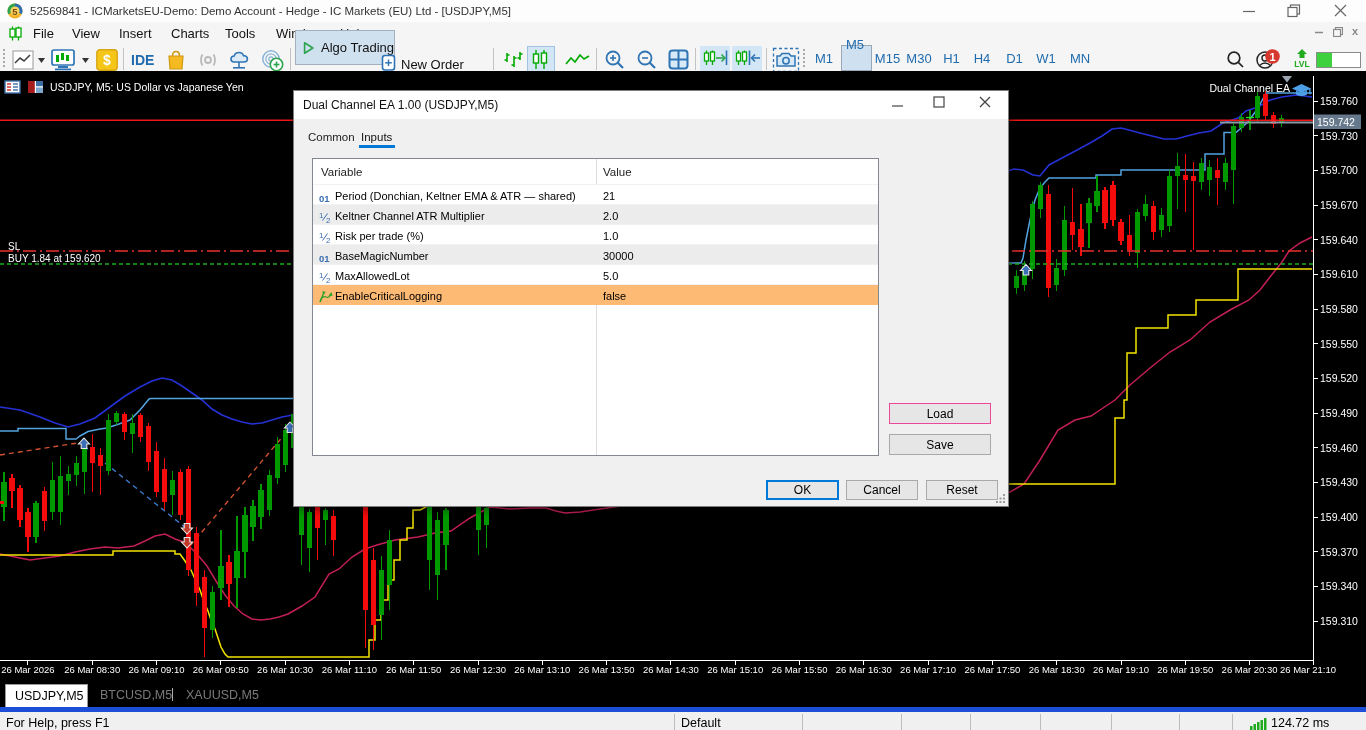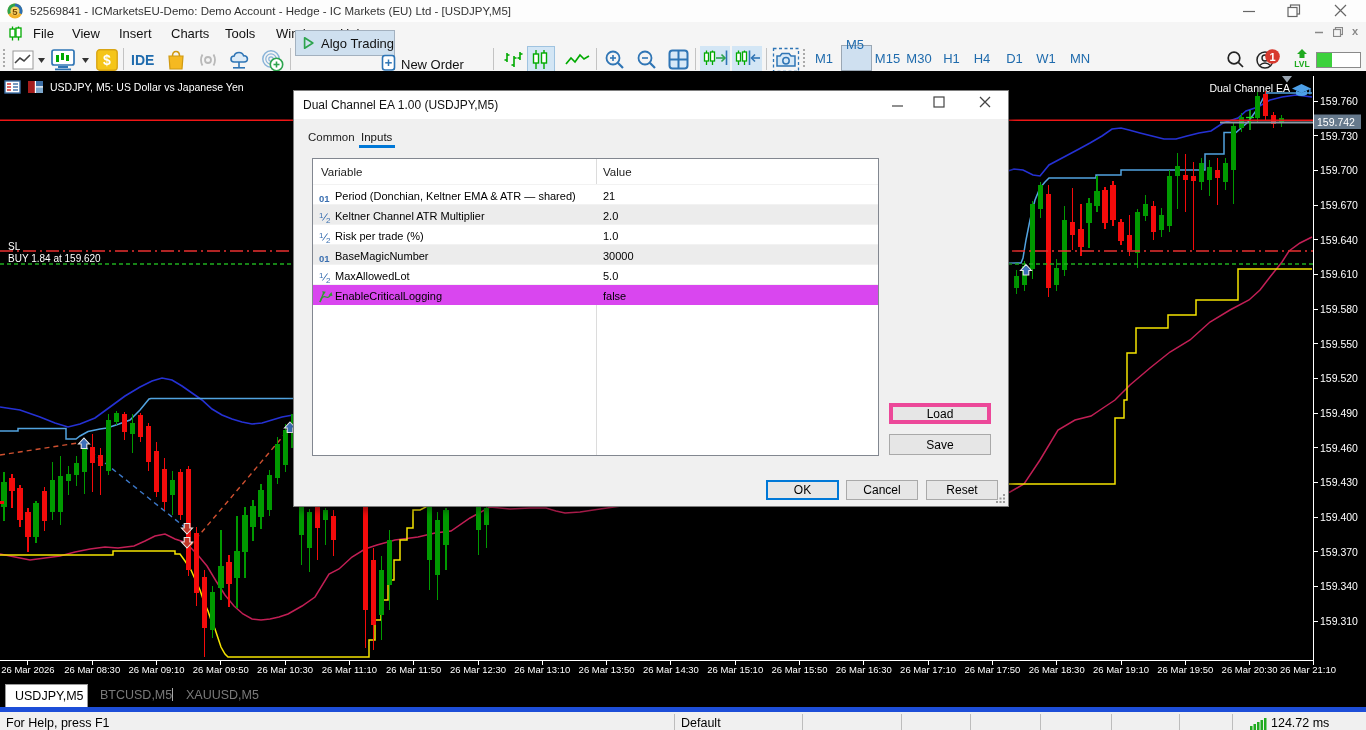--- a/index.html
+++ b/index.html
@@ -92,21 +92,21 @@
     <line x1="5" y1="18.8" x2="17" y2="18.8" stroke="#2f75b5" stroke-width="1.6"></line>
   </svg>
 <svg style="position:absolute;left:260px;top:48px" width="24" height="24" viewBox="0 0 24 24">
     <circle cx="11" cy="11" r="8.2" fill="none" stroke="#8ab4d8" stroke-width="1.5"></circle>
     <circle cx="11" cy="11" r="5.2" fill="none" stroke="#8ab4d8" stroke-width="1.2"></circle>
     <circle cx="11" cy="11" r="2.2" fill="none" stroke="#8ab4d8" stroke-width="1.2"></circle>
     <circle cx="16.5" cy="16.5" r="6.2" fill="#fff" stroke="#2da44e" stroke-width="1.6"></circle>
     <line x1="13.5" y1="16.5" x2="19.5" y2="16.5" stroke="#2da44e" stroke-width="1.6"></line>
     <line x1="16.5" y1="13.5" x2="16.5" y2="19.5" stroke="#2da44e" stroke-width="1.6"></line>
   </svg>
-<div style="position:absolute;left:295px;top:30px;width:100px;height:26px;background:#cfe0ef;border:1px solid #a3b1bf;box-sizing:border-box;display:flex;align-items:center">
+<div style="position:absolute;left:295px;top:30px;width:100px;height:35px;background:#cfe0ef;border:1px solid #a3b1bf;box-sizing:border-box;display:flex;align-items:center">
     <svg width="15" height="16" viewBox="0 0 15 16" style="margin-left:6px">
       <path d="M3 2 L12.5 8 L3 14 Z" fill="none" stroke="#2da44e" stroke-width="1.9" stroke-linejoin="round"></path>
     </svg>
     <span style="font:13px 'Liberation Sans',sans-serif;color:#111;margin-left:6px;white-space:nowrap">Algo Trading</span>
   </div>
 <div style="position:absolute;left:377px;top:47px;width:88px;height:25px;display:flex;align-items:flex-end">
     <svg width="15" height="18" viewBox="0 0 15 18" style="margin-left:4px">
       <rect x="1.5" y="1.5" width="12" height="14.5" rx="2.5" fill="#fff" stroke="#2f75b5" stroke-width="1.6"></rect>
       <line x1="7.5" y1="5.5" x2="7.5" y2="12" stroke="#2f75b5" stroke-width="1.5"></line>
       <line x1="4.2" y1="8.8" x2="10.8" y2="8.8" stroke="#2f75b5" stroke-width="1.5"></line>
@@ -608,32 +608,32 @@
       </div>
       <div style="position:absolute;left:0;top:105px;width:565px;height:20px;background:#fff;border-top:1px solid #f2f2f2">
         <span style="position:absolute;left:6px;top:4px"><svg width="14" height="12" viewBox="0 0 14 12">
             <text x="0" y="7" font-family="Liberation Sans" font-size="8" fill="#3a6fb0">1</text>
             <line x1="3.5" y1="9.5" x2="8.5" y2="2.5" stroke="#3a6fb0" stroke-width="1"></line>
             <text x="7" y="12" font-family="Liberation Sans" font-size="8" fill="#3a6fb0">2</text>
           </svg></span>
         <span style="position:absolute;left:22px;top:4.5px;font:11px 'Liberation Sans',sans-serif;color:#000">MaxAllowedLot</span>
         <span style="position:absolute;left:290px;top:4.5px;font:11px 'Liberation Sans',sans-serif;color:#000">5.0</span>
       </div>
-      <div style="position:absolute;left:0;top:125px;width:565px;height:20px;background:#d946ef;border-top:1px solid #f2f2f2">
+      <div style="position:absolute;left:0;top:125px;width:565px;height:20px;background:#fdba74;border-top:1px solid #f2f2f2">
         <span style="position:absolute;left:6px;top:4px"><svg width="14" height="12" viewBox="0 0 14 12">
             <path d="M1 11 Q3 4 7 6 Q10 7.5 12 3" fill="none" stroke="#2ca02c" stroke-width="1.3"></path>
             <path d="M12.5 1 L13.5 5 L9.5 4.5 Z" fill="#2ca02c"></path>
             <path d="M1 11 L5 1" fill="none" stroke="#2ca02c" stroke-width="1.3"></path>
             <path d="M3.2 0.2 L6.8 0.8 L4.5 4 Z" fill="#2ca02c"></path>
           </svg></span>
         <span style="position:absolute;left:22px;top:4.5px;font:11px 'Liberation Sans',sans-serif;color:#000">EnableCriticalLogging</span>
         <span style="position:absolute;left:290px;top:4.5px;font:11px 'Liberation Sans',sans-serif;color:#000">false</span>
       </div>
     </div>
-    <div style="position:absolute;left:595px;top:312px;width:102px;height:21px;background:#e6e6e6;border:4px solid #ec4899;box-sizing:border-box;display:flex;align-items:center;justify-content:center;font:12px 'Liberation Sans',sans-serif;color:#000">Load</div>
+    <div style="position:absolute;left:595px;top:312px;width:102px;height:21px;background:#e6e6e6;border:1px solid #ec4899;box-sizing:border-box;display:flex;align-items:center;justify-content:center;font:12px 'Liberation Sans',sans-serif;color:#000">Load</div>
     <div style="position:absolute;left:595px;top:343px;width:102px;height:21px;background:#e6e6e6;border:1px solid #a9a9a9;box-sizing:border-box;display:flex;align-items:center;justify-content:center;font:12px 'Liberation Sans',sans-serif;color:#000">Save</div>
     <div style="position:absolute;left:472px;top:389px;width:73px;height:20px;background:#e6e6e6;border:2px solid #0078d7;box-sizing:border-box;display:flex;align-items:center;justify-content:center;font:12px 'Liberation Sans',sans-serif;color:#000">OK</div>
     <div style="position:absolute;left:552px;top:389px;width:72px;height:20px;background:#e6e6e6;border:1px solid #a9a9a9;box-sizing:border-box;display:flex;align-items:center;justify-content:center;font:12px 'Liberation Sans',sans-serif;color:#000">Cancel</div>
     <div style="position:absolute;left:632px;top:389px;width:72px;height:20px;background:#e6e6e6;border:1px solid #a9a9a9;box-sizing:border-box;display:flex;align-items:center;justify-content:center;font:12px 'Liberation Sans',sans-serif;color:#000">Reset</div>
     <svg style="position:absolute;right:2px;bottom:2px" width="10" height="10" viewBox="0 0 10 10">
       <g fill="#9a9a9a">
         <rect x="7" y="7" width="2" height="2"></rect>
         <rect x="7" y="3.5" width="2" height="2"></rect>
         <rect x="7" y="0" width="2" height="2"></rect>
         <rect x="3.5" y="7" width="2" height="2"></rect>

